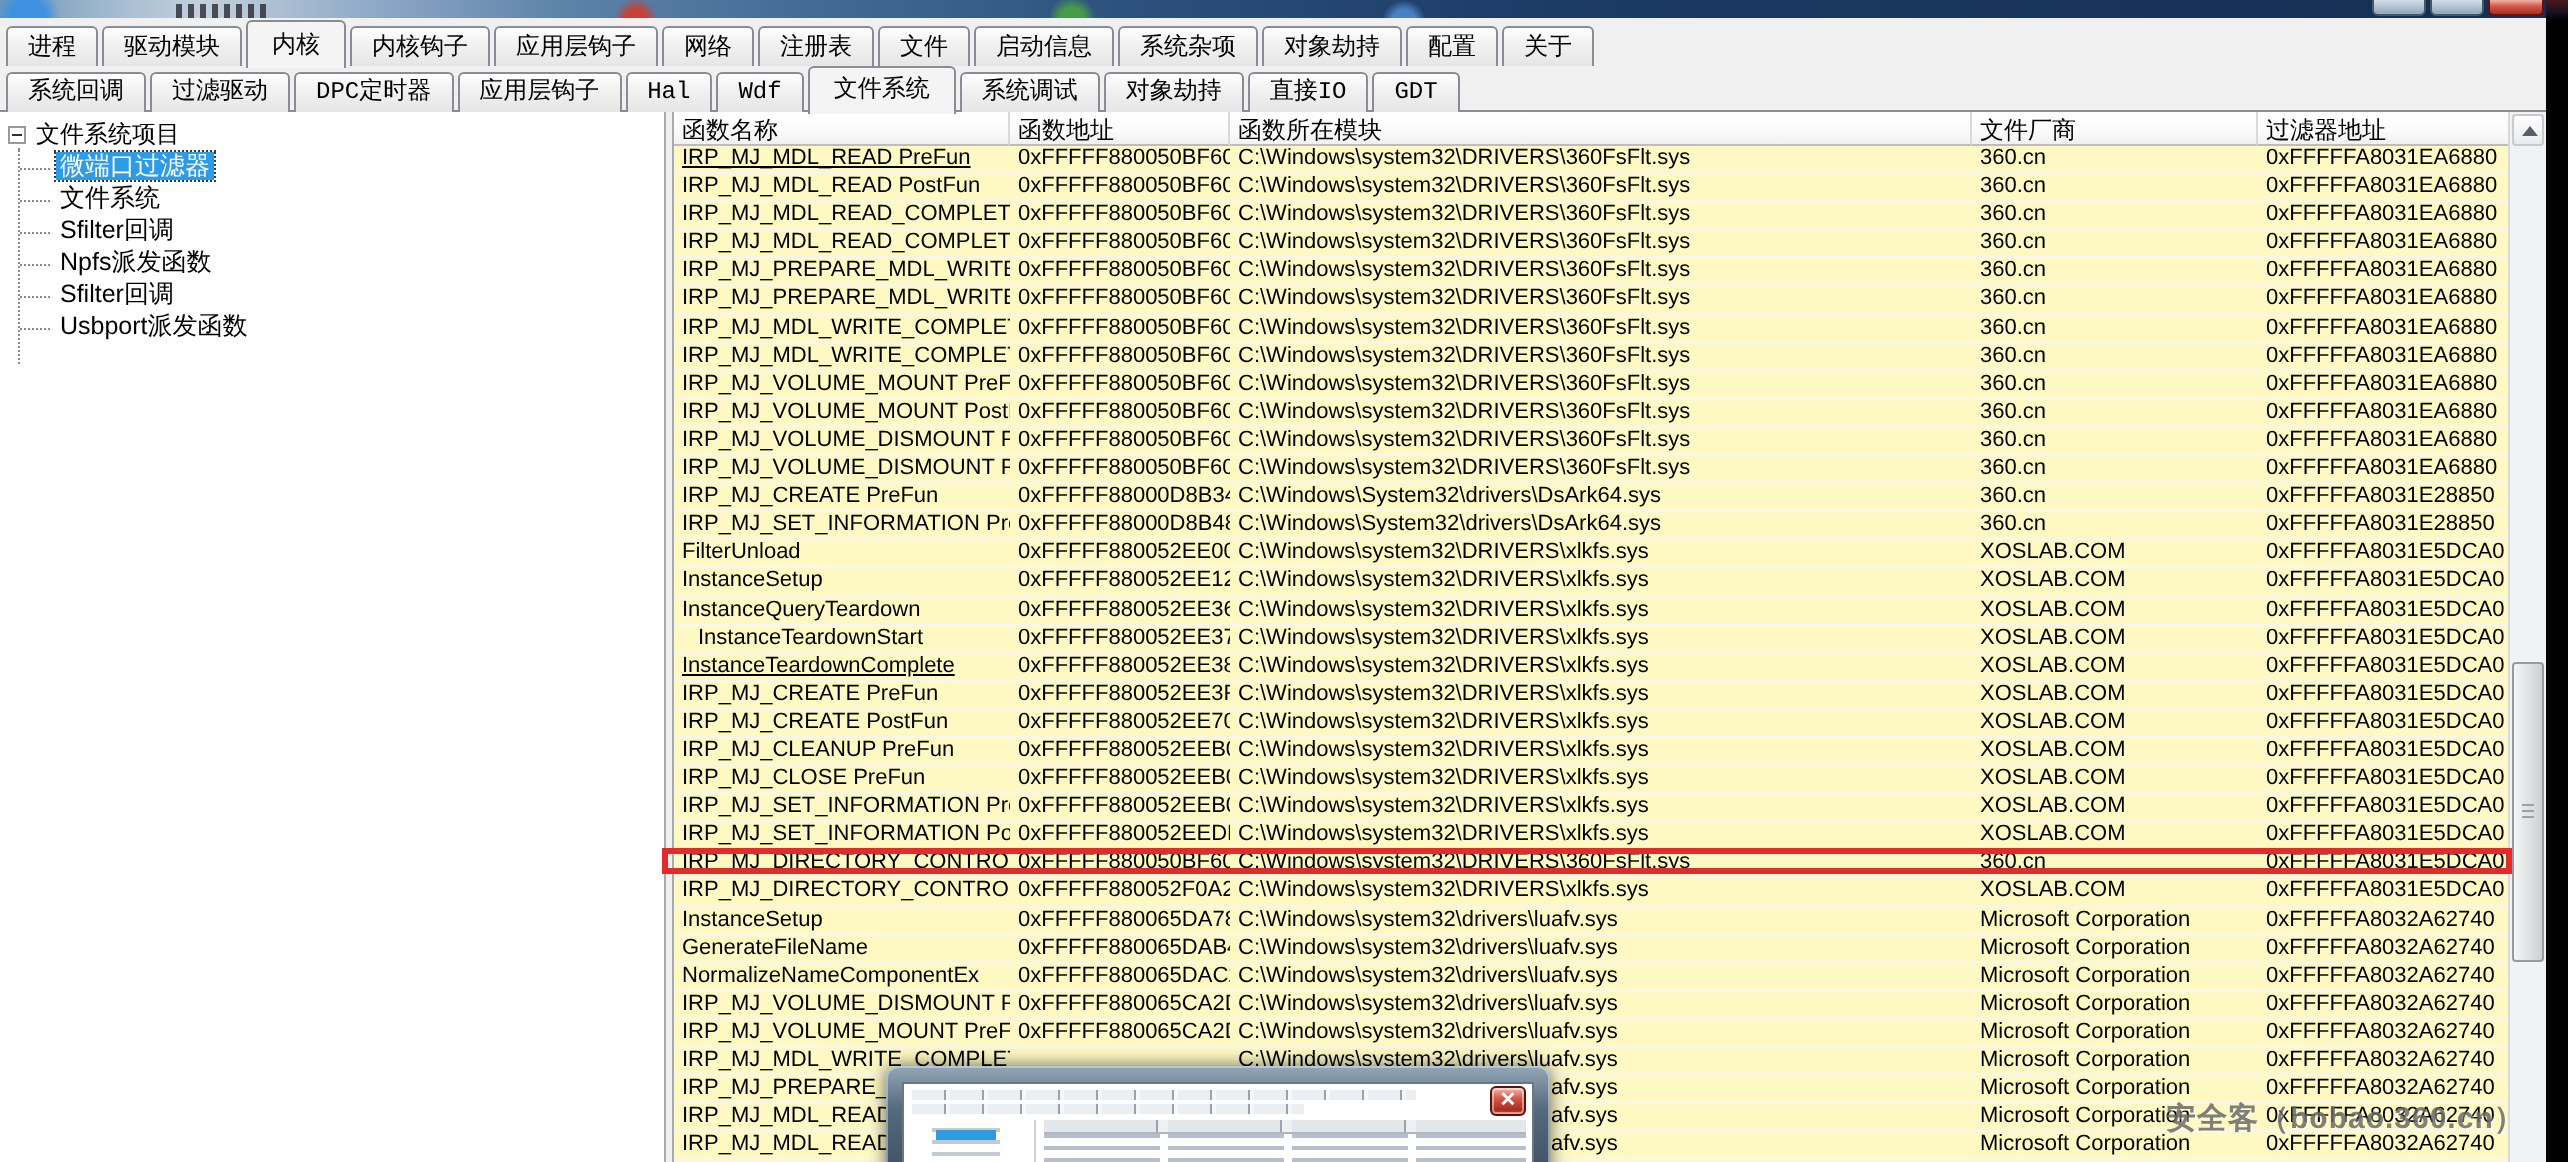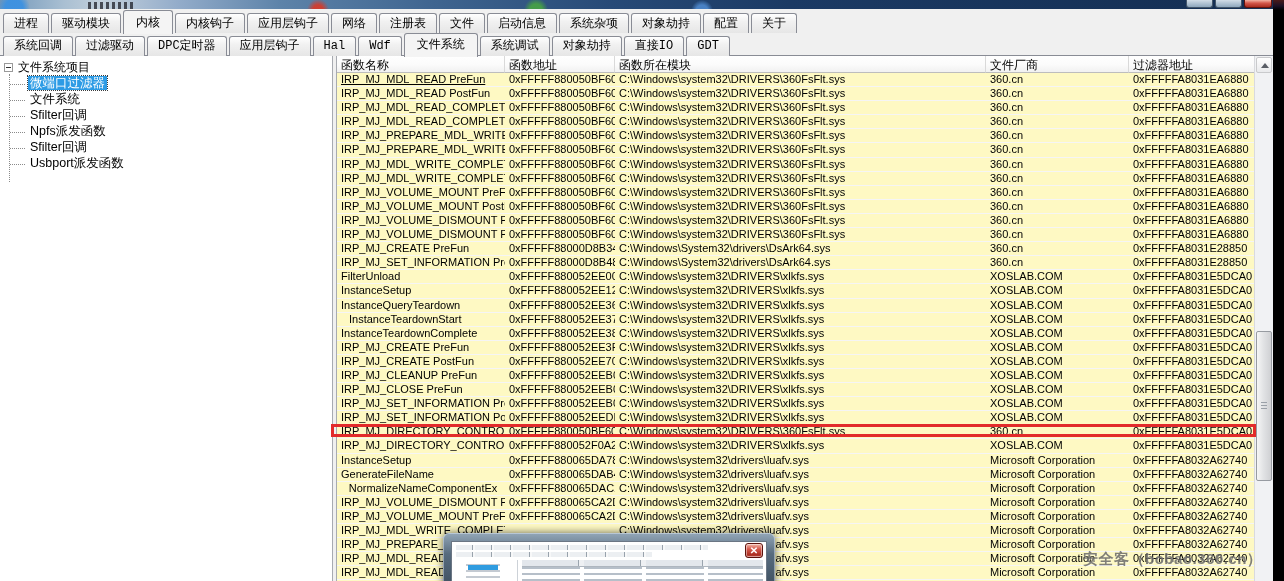--- a/index.html
+++ b/index.html
@@ -297,21 +297,21 @@
           <div class="td" style="width: 126px;">0xFFFFFA8031E5DCA0</div>
         </div>
         <div class="tr">
           <div class="td" style="width: 168px; padding-left: 12px;">InstanceTeardownStart</div>
           <div class="td" style="width: 110px;">0xFFFFF880052EE374</div>
           <div class="td" style="width: 371px;">C:\Windows\system32\DRIVERS\xlkfs.sys</div>
           <div class="td" style="width: 143px;">XOSLAB.COM</div>
           <div class="td" style="width: 126px;">0xFFFFFA8031E5DCA0</div>
         </div>
         <div class="tr">
-          <div class="td" style="width: 168px;">InstanceTeardownComplete</div>
+          <div class="td" style="width: 168px; text-decoration: underline;">InstanceTeardownComplete</div>
           <div class="td" style="width: 110px;">0xFFFFF880052EE380</div>
           <div class="td" style="width: 371px;">C:\Windows\system32\DRIVERS\xlkfs.sys</div>
           <div class="td" style="width: 143px;">XOSLAB.COM</div>
           <div class="td" style="width: 126px;">0xFFFFFA8031E5DCA0</div>
         </div>
         <div class="tr">
           <div class="td" style="width: 168px;">IRP_MJ_CREATE PreFun</div>
           <div class="td" style="width: 110px;">0xFFFFF880052EE3F8</div>
           <div class="td" style="width: 371px;">C:\Windows\system32\DRIVERS\xlkfs.sys</div>
           <div class="td" style="width: 143px;">XOSLAB.COM</div>
@@ -374,21 +374,21 @@
           <div class="td" style="width: 126px;">0xFFFFFA8032A62740</div>
         </div>
         <div class="tr">
           <div class="td" style="width: 168px;">GenerateFileName</div>
           <div class="td" style="width: 110px;">0xFFFFF880065DAB48</div>
           <div class="td" style="width: 371px;">C:\Windows\system32\drivers\luafv.sys</div>
           <div class="td" style="width: 143px;">Microsoft Corporation</div>
           <div class="td" style="width: 126px;">0xFFFFFA8032A62740</div>
         </div>
         <div class="tr">
-          <div class="td" style="width: 168px; text-align: center;">NormalizeNameComponentEx</div>
+          <div class="td" style="width: 168px;">NormalizeNameComponentEx</div>
           <div class="td" style="width: 110px;">0xFFFFF880065DAC2C</div>
           <div class="td" style="width: 371px;">C:\Windows\system32\drivers\luafv.sys</div>
           <div class="td" style="width: 143px;">Microsoft Corporation</div>
           <div class="td" style="width: 126px;">0xFFFFFA8032A62740</div>
         </div>
         <div class="tr">
           <div class="td" style="width: 168px;">IRP_MJ_VOLUME_DISMOUNT PreFun</div>
           <div class="td" style="width: 110px;">0xFFFFF880065CA2D8</div>
           <div class="td" style="width: 371px;">C:\Windows\system32\drivers\luafv.sys</div>
           <div class="td" style="width: 143px;">Microsoft Corporation</div>

